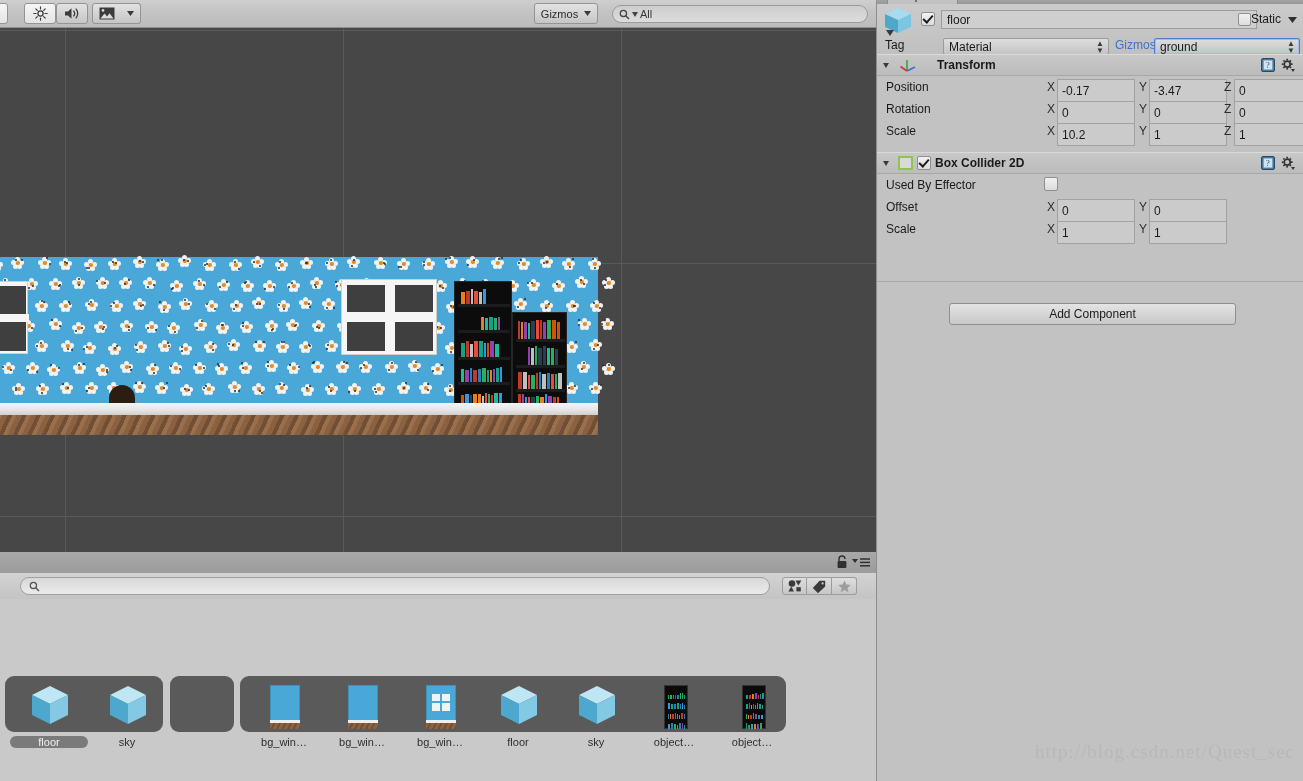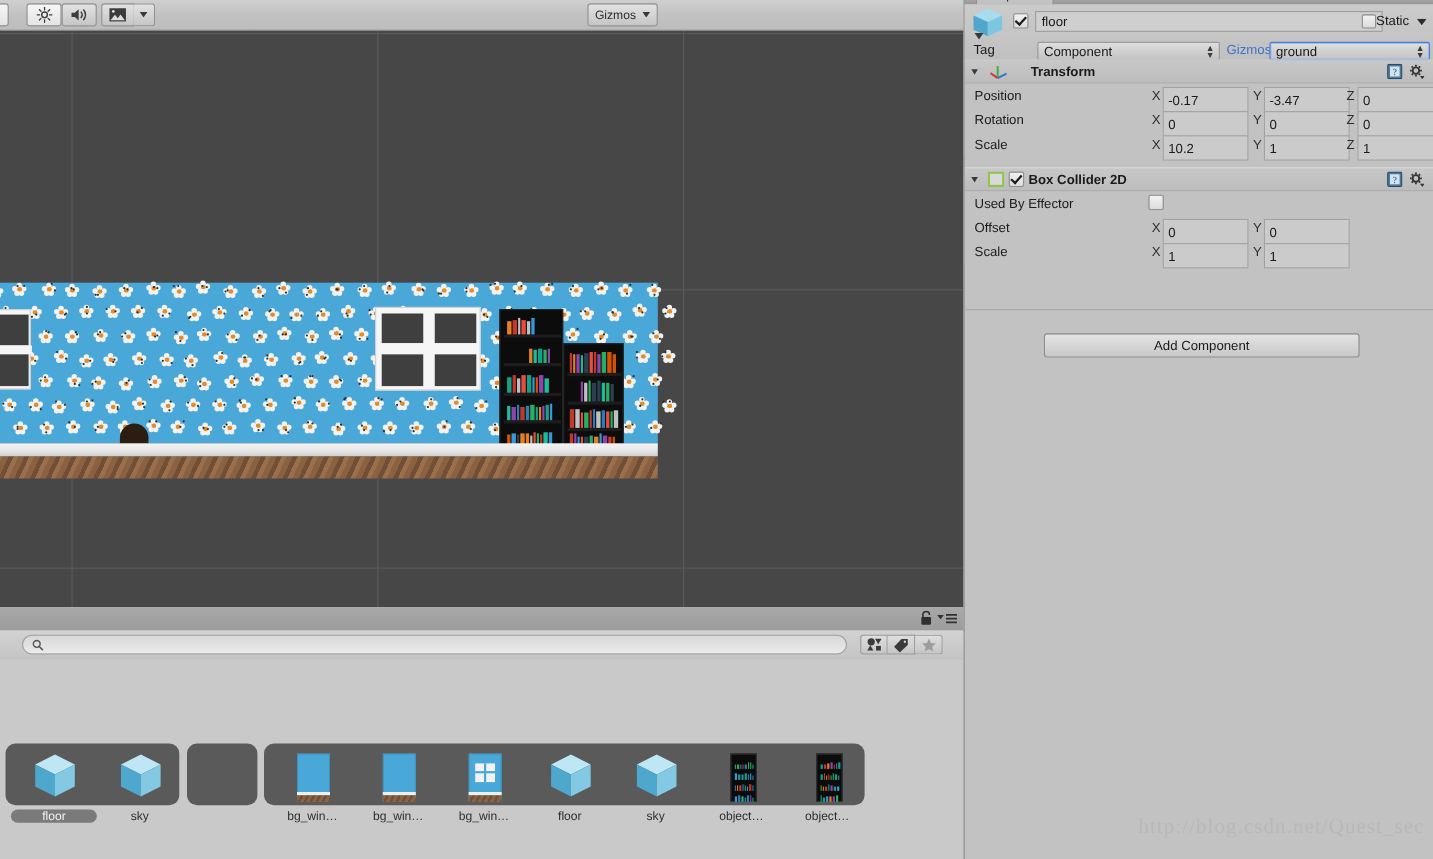--- a/index.html
+++ b/index.html
@@ -227,20 +227,30 @@
     <div class="tb-seg" id="btn-fx-dd">
       <svg width="7" height="5" viewBox="0 0 7 5">
         <polygon points="0,0 7,0 3.5,5" fill="#3a3a3a"></polygon>
         </svg>
     </div>
     <div class="tb-seg" id="btn-gizmos">
       <span class="tb-label">Gizmos</span>
       <svg width="7" height="5" viewBox="0 0 7 5" style="margin-left:6px">
         <polygon points="0,0 7,0 3.5,5" fill="#3a3a3a"></polygon>
         </svg>
+    </div>
+    <div id="scene-search">
+      <svg width="11" height="11" viewBox="0 0 11 11">
+        <circle cx="4.4" cy="4.4" r="3.1" fill="none" stroke="#444" stroke-width="1.3"></circle>
+        <line x1="6.7" y1="6.7" x2="10" y2="10" stroke="#444" stroke-width="1.4"></line>
+        </svg>
+      <svg width="6" height="5" viewBox="0 0 6 5" style="margin:0 2px">
+        <polygon points="0,0 6,0 3,5" fill="#444"></polygon>
+        </svg>
+      <span class="stxt">All</span>
     </div>
   </div>
 
   <div class="panel" id="sceneview">
     <div class="gridline-v" style="left:65px"></div>
     <div class="gridline-v" style="left:343px"></div>
     <div class="gridline-v" style="left:621px"></div>
     <div class="gridline-h" style="top:2px"></div>
     <div class="gridline-h" style="top:235px"></div>
     <div class="gridline-h" style="top:488px"></div>
@@ -2439,21 +2449,21 @@
       <div class="cbox checked" id="go-enabled"></div>
       <div id="go-name">floor</div>
       <div class="cbox" id="static-box"></div>
       <span id="static-lbl">Static</span>
       <svg id="static-dd" width="9" height="6" viewBox="0 0 9 6">
         <polygon points="0,0 9,0 4.5,6" fill="#2e2e2e"></polygon>
         </svg>
 
       <span id="tag-lbl">Tag</span>
       <div class="dd" id="tag-dd">
-        <span>Component</span>
+        <span>Material</span>
         <span class="arrows">▲<br>▼</span>
       </div>
       <span id="layer-lbl">Gizmos</span>
       <div class="dd focus" id="layer-dd">
         <span>ground</span>
         <span class="arrows">▲<br>▼</span>
       </div>
     </div>
 
     <div class="comp" style="top:54px;">

